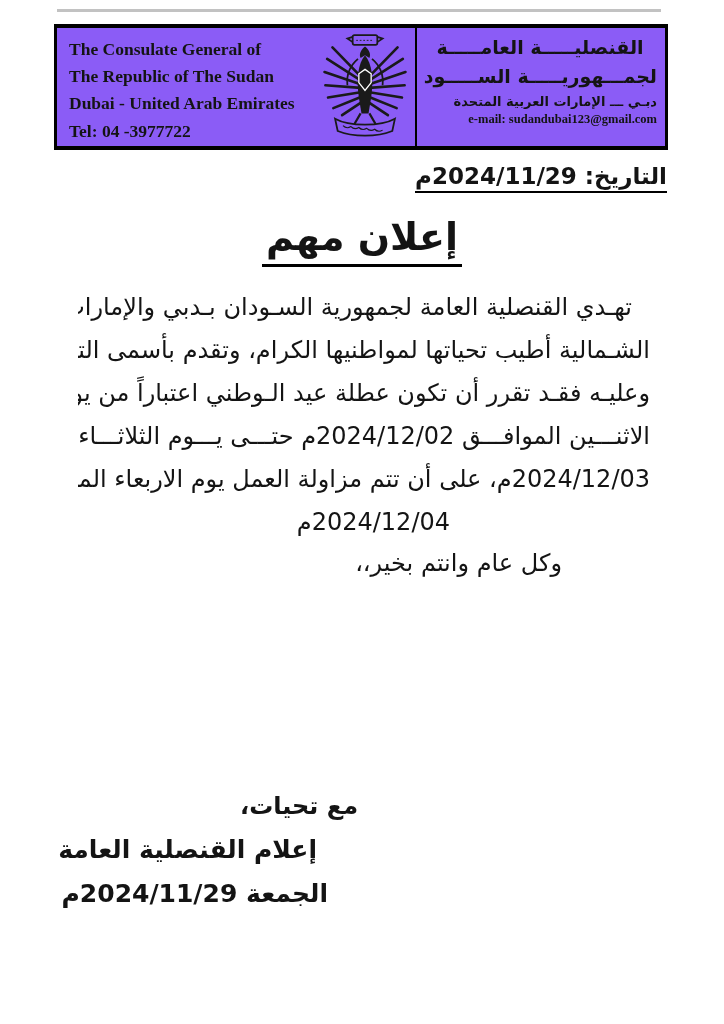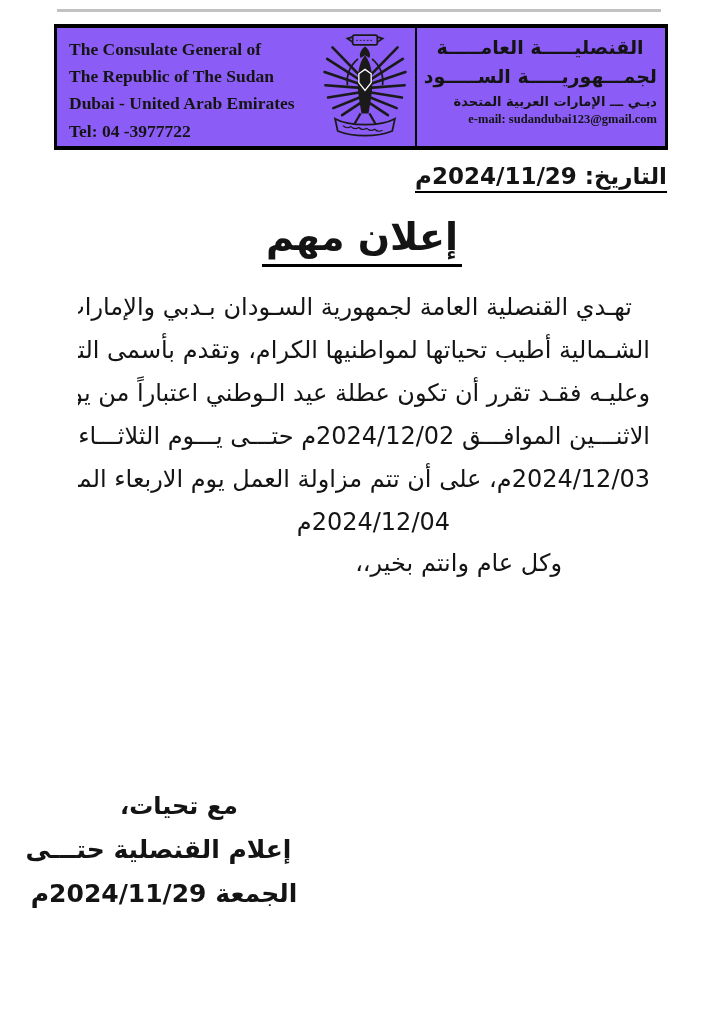--- a/index.html
+++ b/index.html
@@ -57,21 +57,21 @@
   .body-line.indent{text-indent:18px;}
   .body-line.date-tail{margin-left:0;margin-right:200px;}
   .closing-line{
     text-align:right;white-space:nowrap;margin-right:88px;margin-top:-2px;
   }
   
   .signature{
     position:absolute;top:784px;left:0;right:0;direction:rtl;
     font-weight:bold;font-size:24px;line-height:44px;
   }
-  .sig-line{text-align:center;white-space:nowrap;}
+  .sig-line{text-align:right;white-space:nowrap;}
   .sig-regards{margin-right:366px;}
   .sig-issuer{margin-right:407px;font-size:25px;}
   .sig-date{margin-right:396px;font-size:25px;}
 </style>
 </head>
 <body>
 
 <div class="page">
 
   <div class="scan-line-top"></div>
@@ -139,17 +139,17 @@
     <div class="body-line">الشـمالية أطيب تحياتها لمواطنيها الكرام، وتقدم بأسمى التهاني</div>
     <div class="body-line">وعليـه فقـد تقرر أن تكون عطلة عيد الـوطني اعتباراً من يوم</div>
     <div class="body-line">الاثنـــين الموافـــق 2024/12/02م حتـــى يـــوم الثلاثـــاء</div>
     <div class="body-line">2024/12/03م، على أن تتم مزاولة العمل يوم الاربعاء الموافق</div>
     <div class="body-line date-tail">2024/12/04م</div>
     <div class="closing-line">وكل عام وانتم بخير،،</div>
   </div>
 
   <div class="signature">
     <div class="sig-line sig-regards">مع تحيات،</div>
-    <div class="sig-line sig-issuer">إعلام القنصلية حتـــى</div>
+    <div class="sig-line sig-issuer">إعلام القنصلية العامة</div>
     <div class="sig-line sig-date">الجمعة 2024/11/29م</div>
   </div>
 
 </div>
 
 </body></html>

